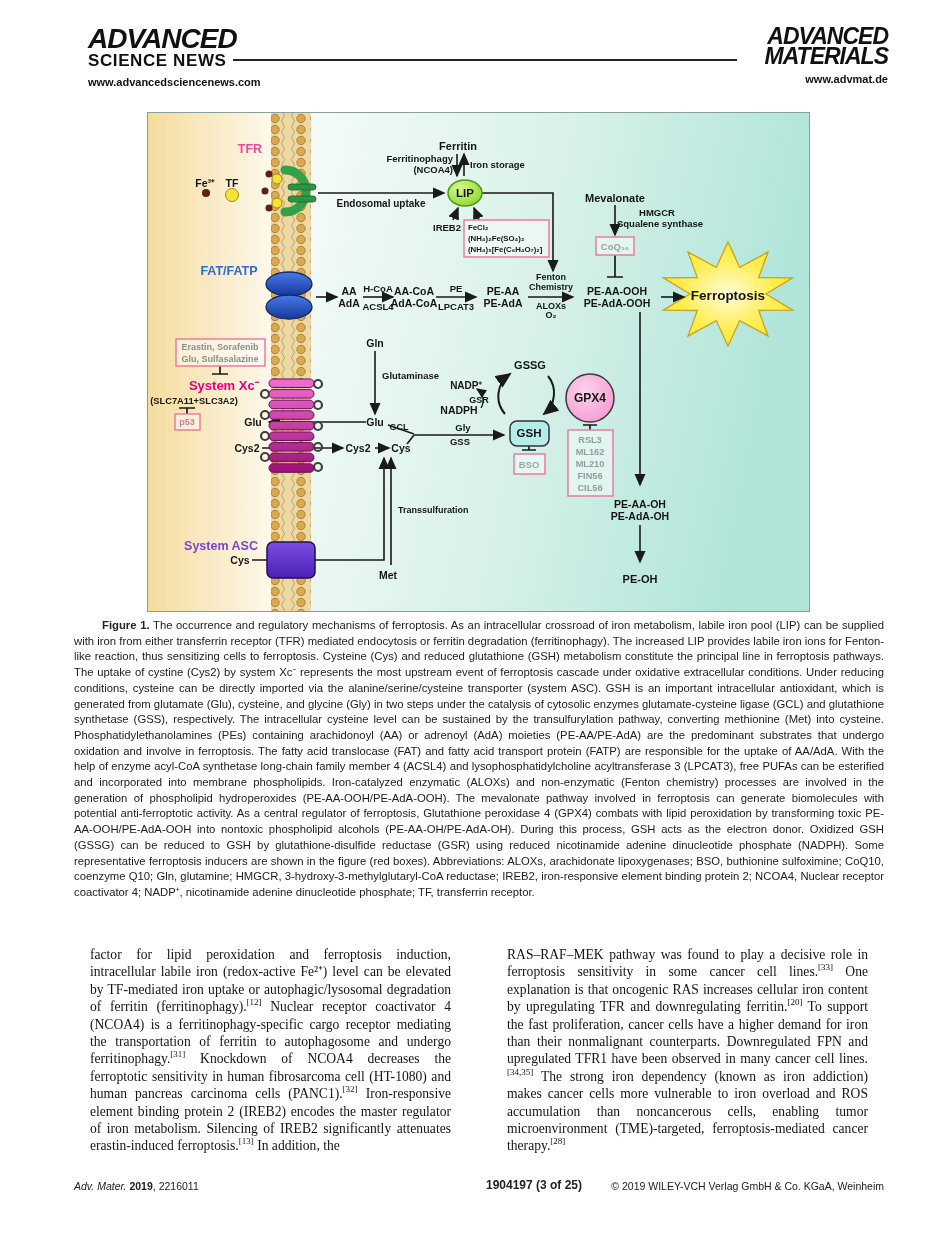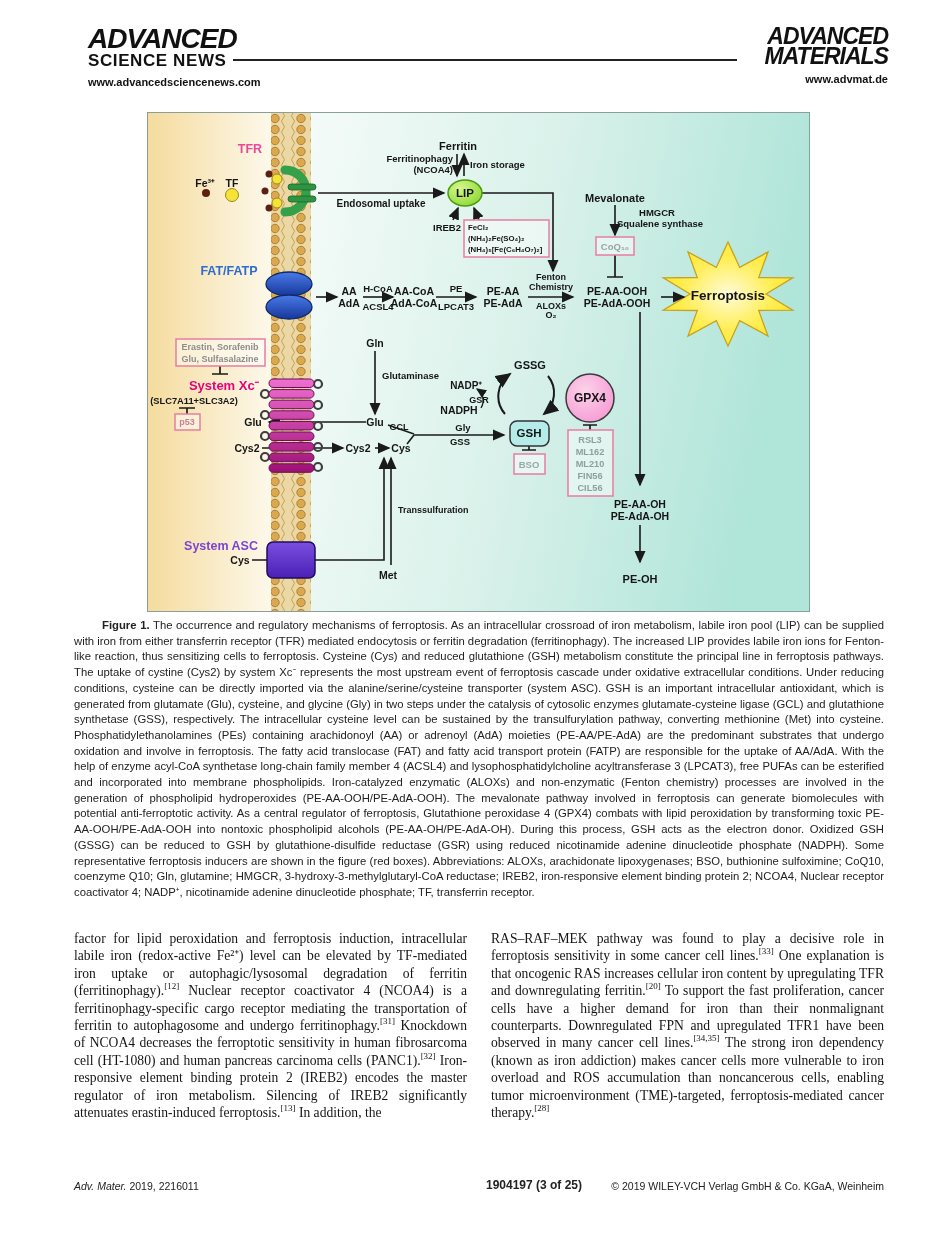--- a/index.html
+++ b/index.html
@@ -20,28 +20,28 @@
   .dl{position:absolute;transform:translate(-50%,-50%);font-weight:700;white-space:nowrap;color:#151515;}
   .dll{position:absolute;transform:translate(0,-50%);font-weight:700;white-space:nowrap;color:#151515;}
   .dlr{position:absolute;transform:translate(-100%,-50%);font-weight:700;white-space:nowrap;color:#151515;text-align:right;}
   
   .caption{position:absolute;left:74px;top:618px;width:810px;font-size:11.3px;line-height:15.7px;
            text-align:justify;color:#222;margin:0;}
   .cap-bold{font-weight:700;margin-left:28px;}
   
   .columns{position:absolute;left:74px;top:930px;width:810px;display:flex;gap:24px;}
   .col{width:393px;font-family:"Liberation Serif",serif;font-size:13.6px;line-height:17.4px;
-       text-align:justify;margin:0;color:#141414;}
+       text-align:justify;margin:16px;color:#141414;}
   .col sup, .caption sup{font-size:9px;line-height:0;}
   
   .footer{position:absolute;left:74px;top:1180px;width:810px;font-size:10.5px;color:#222;}
   .foot-left{position:absolute;left:0;top:0;}
   .foot-center{position:absolute;left:460px;top:-2px;transform:translateX(-50%);font-weight:700;font-size:12px;}
   .foot-right{position:absolute;right:0;top:0;}
-  .it{font-style:italic;} .bd{font-weight:400;margin-top:6px;}
+  .it{font-style:italic;} .bd{font-weight:700;margin-top:6px;}
 </style>
 </head>
 <body>
 
 <div class="page">
 
   <div>
     <div class="logo-left">
       <div class="logo-adv">ADVANCED</div>
       <div class="logo-sn">SCIENCE NEWS</div>

